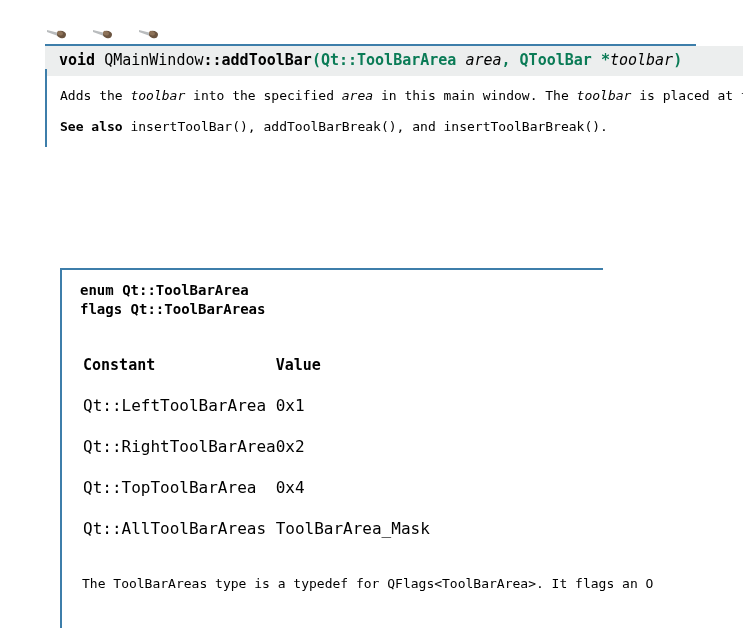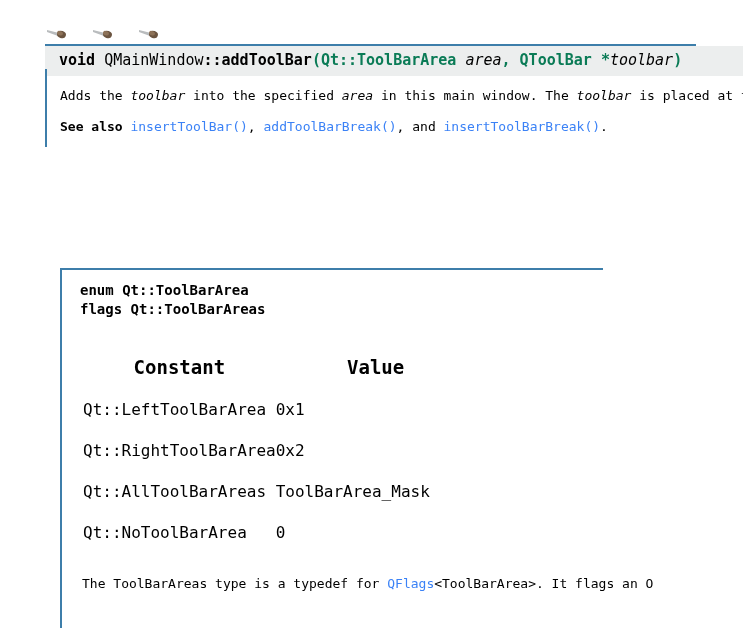--- a/index.html
+++ b/index.html
@@ -71,21 +71,21 @@
     left: 13px;
     font-size: 13px;
     line-height: 16px;
     white-space: nowrap;
     color: #000;
   }
   #desc-paragraph { top: 19px; }
   #see-also-line { top: 50px; }
   .italic { font-style: italic; }
   .bold { font-weight: bold; }
-  .link { color: #3b82f6; text-align: center; }
+  .link { color: #000000; text-align: center; }
 
   
   #enum-block {
     position: absolute;
     left: 60px; top: 268px;
     width: 543px;
   }
   #enum-topline {
     height: 2px;
     background: #3d7eaa;
@@ -111,25 +111,25 @@
 
   
   #const-table {
     position: absolute;
     left: 21px;
     top: 86px;
     border-collapse: collapse;
     font-size: 13px;
   }
   #const-table th {
-    text-align: center;
+    text-align: left;
     font-weight: bold;
     padding: 0 0 22px 0;
     white-space: nowrap;
-    font-size: 19px;
+    font-size: 15px;
   }
   #const-table td {
     text-align: left;
     padding: 0 0 22px 0;
     white-space: nowrap;
     font-size: 16px;
     font-weight: normal;
   }
   #const-table th.col-constant,
   #const-table td.col-constant { width: 192px; }
@@ -202,26 +202,26 @@
       <tbody>
         <tr>
           <td class="col-constant">Qt::LeftToolBarArea</td>
           <td class="col-value">0x1</td>
         </tr>
         <tr>
           <td class="col-constant">Qt::RightToolBarArea</td>
           <td class="col-value">0x2</td>
         </tr>
         <tr>
+          <td class="col-constant">Qt::TopToolBarArea</td>
+          <td class="col-value">0x4</td>
+        </tr>
+        <tr>
           <td class="col-constant">Qt::AllToolBarAreas</td>
           <td class="col-value">ToolBarArea_Mask</td>
         </tr>
-        <tr>
-          <td class="col-constant">Qt::NoToolBarArea</td>
-          <td class="col-value">0</td>
-        </tr>
       </tbody>
     </table>
 
     <div id="enum-note"><span>The ToolBarAreas type is a typedef for </span><span class="link">QFlags</span><span>&lt;ToolBarArea&gt;</span><span>. It flags an O</span></div>
 
   </div>
 </div>
 
 </body></html>

